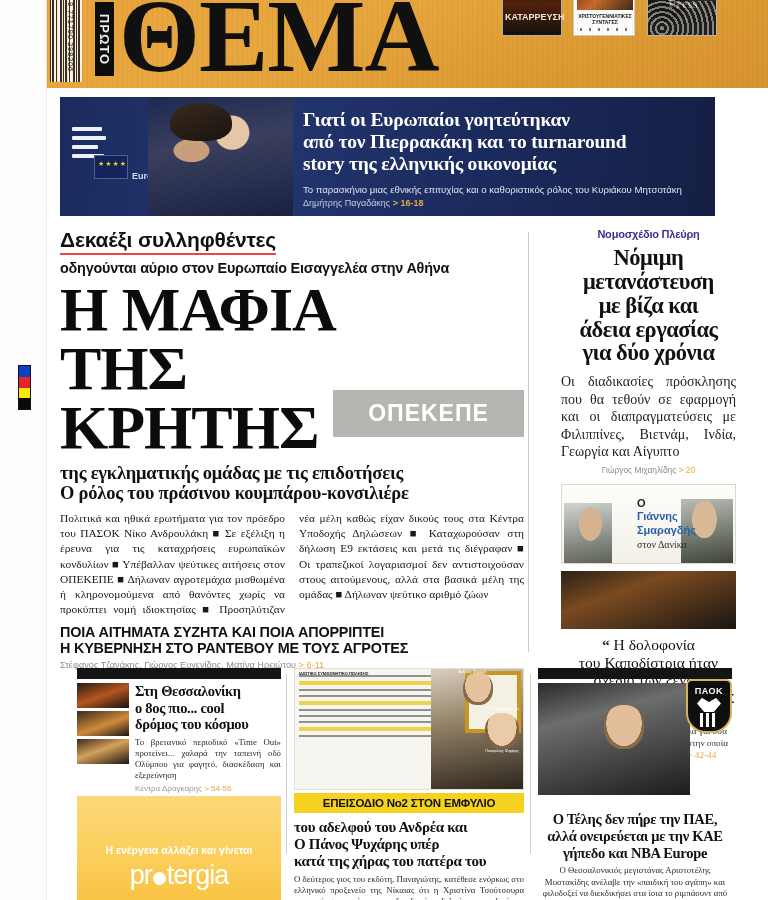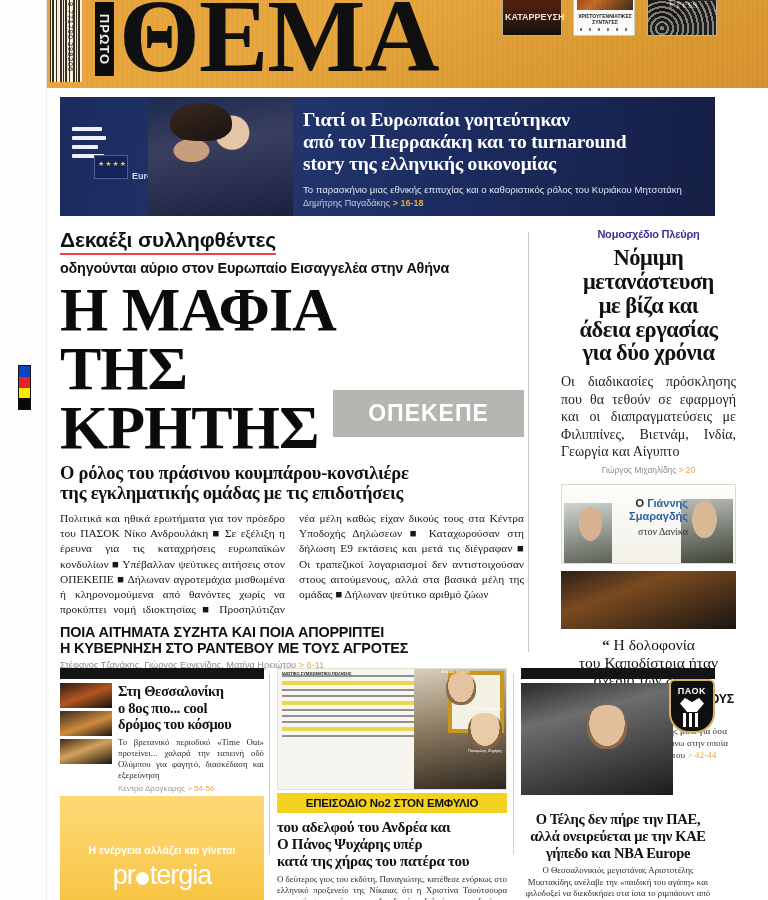--- a/index.html
+++ b/index.html
@@ -220,21 +220,21 @@
     margin-top: 9px; width: 175px; height: 80px; position: relative;
     background: linear-gradient(180deg,#fdfdfb,#f2f0e8);
     border:1px solid #ddd9cc; overflow:hidden;
   }
   .sm-l { position:absolute; left:2px; top:18px; width:48px; height:60px;
     background: radial-gradient(ellipse at 55% 35%, #d6b291 0 30%, transparent 31%),
                 linear-gradient(170deg,#cfd5cf,#5c6056); }
   .sm-r { position:absolute; right:2px; top:14px; width:52px; height:64px;
     background: radial-gradient(ellipse at 45% 32%, #d9b895 0 30%, transparent 31%),
                 linear-gradient(170deg,#b9bfb7,#3e4238); }
-  .sm-t { position:absolute; left:50px; top:12px; width:76px; text-align:right; line-height:1.22; }
+  .sm-t { position:absolute; left:50px; top:12px; width:76px; text-align:left; line-height:1.22;padding-left:25px; }
   .sm-t .a { color:#1d1d1d; font-size:11px; font-weight:700; }
   .sm-t .a b { color:#2a5fa8; }
   .sm-t .b { color:#333; font-size:10px; font-family:"Liberation Serif",serif; margin-top:2px; }
 
   .quotepic {
     margin-top: 7px; width:175px; height:58px;
     background: linear-gradient(160deg,#2b2117 0%, #7a4a20 35%, #1a1512 100%);
   }
   .quote {
     margin-top: 7px; font-family:"Liberation Serif", serif; text-align:center;
@@ -245,21 +245,21 @@
     margin-top: 3px; text-align:center; font-family:"Liberation Sans",sans-serif;
     font-weight:700; font-size: 12.4px; color:#111; letter-spacing:-.2px;
   }
   .quote-body {
     margin-top: 6px; font-family:"Liberation Serif", serif;
     font-size: 9.2px; line-height:1.3; color:#333; text-align:center;
   }
   .quote-body .pg { color:#e8a83c; }
 
   
-  .bottom { position:absolute; left:13px; top: 668px; width: 655px; height: 232px; text-decoration: underline; }
+  .bottom { position:absolute; left:30px; top: 668px; width: 655px; height: 232px; text-decoration: underline; }
   .bcol { position:absolute; top:0; }
   .bcol-1 { left:0; width: 204px; }
   .bcol-2 { left: 217px; width: 230px; }
   .bcol-3 { left: 461px; width: 194px; }
   .vdiv { position:absolute; top:6px; width:1px; height:180px; background:#cfcfcf; }
 
   .topbar-black { width:100%; height: 11px; background:#141414; }
   .b1-row { margin-top:4px; display:flex; gap:6px; }
   .b1-thumbs { width:52px; }
   .b1-thumbs div { width:52px; height:25px; margin-bottom:3px; }
@@ -442,22 +442,22 @@
       <div class="bighead">
         <span class="l">Η ΜΑΦΙΑ</span>
         <span class="l">ΤΗΣ</span>
         <span class="l">ΚΡΗΤΗΣ</span>
         <div class="opekepe-box">
           <span>ΟΠΕΚΕΠΕ</span>
         </div>
       </div>
 
       <div class="deck">
+        <div>της εγκληματικής ομάδας με τις επιδοτήσεις</div>
         <div>Ο ρόλος του πράσινου κουμπάρου-κονσιλιέρε</div>
-        <div>της εγκληματικής ομάδας με τις επιδοτήσεις</div>
       </div>
 
       <div class="body2col">Πολιτικά και ηθικά ερωτήματα για τον πρόεδρο του ΠΑΣΟΚ Νίκο Ανδρουλάκη ■ Σε εξέλιξη η έρευνα για τις καταχρήσεις ευρωπαϊκών κονδυλίων ■ Υπέβαλλαν ψεύτικες αιτήσεις στον ΟΠΕΚΕΠΕ ■ Δήλωναν αγροτεμάχια μισθωμένα ή κληρονομούμενα από θανόντες χωρίς να προκύπτει νομή ιδιοκτησίας ■ Προσηλύτιζαν νέα μέλη καθώς είχαν δικούς τους στα Κέντρα Υποδοχής Δηλώσεων ■ Καταχωρούσαν στη δήλωση Ε9 εκτάσεις και μετά τις διέγραφαν ■ Οι τραπεζικοί λογαριασμοί δεν αντιστοιχούσαν στους αιτούμενους, αλλά στα βασικά μέλη της ομάδας ■ Δήλωναν ψεύτικο αριθμό ζώων</div>
 
       <div class="ribbon">
         <div>ΠΟΙΑ ΑΙΤΗΜΑΤΑ ΣΥΖΗΤΑ ΚΑΙ ΠΟΙΑ ΑΠΟΡΡΙΠΤΕΙ</div>
         <div>Η ΚΥΒΕΡΝΗΣΗ ΣΤΟ ΡΑΝΤΕΒΟΥ ΜΕ ΤΟΥΣ ΑΓΡΟΤΕΣ</div>
       </div>
       <div class="byline">
         <span>Στέφανος Τζανάκης, Γιώργος Ευγενίδης, Ματίνα Ηρειώτου</span>

